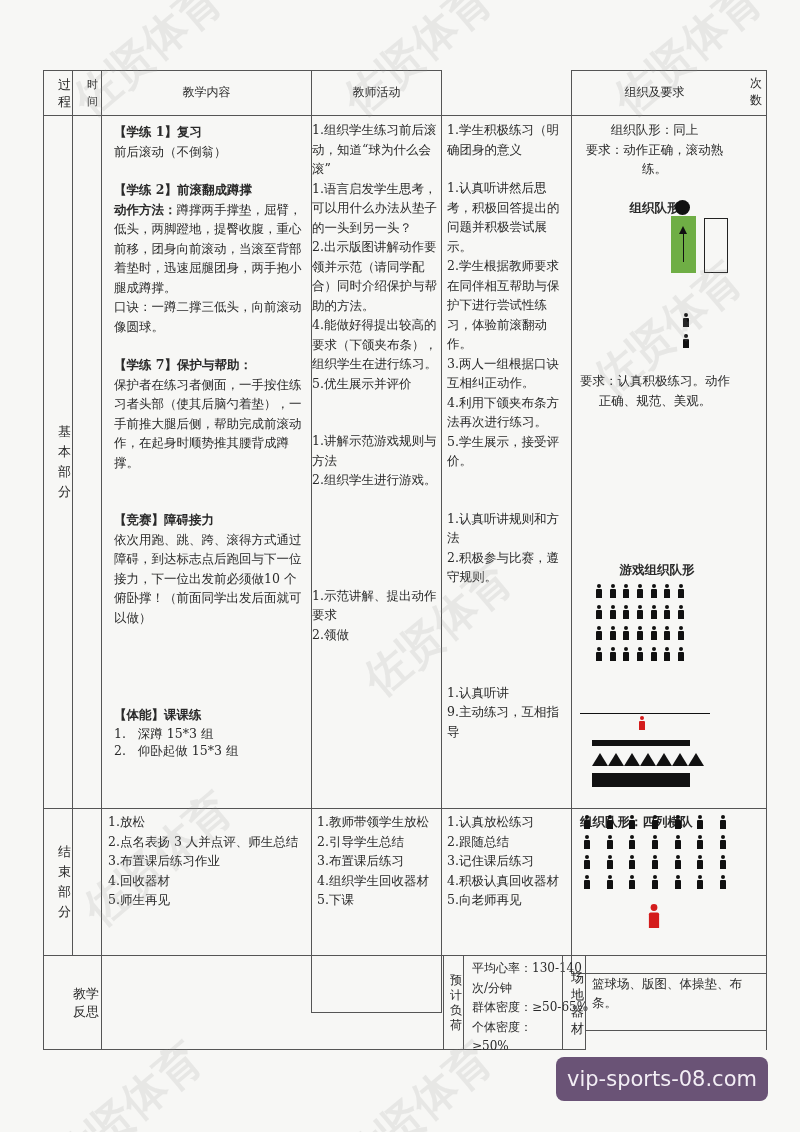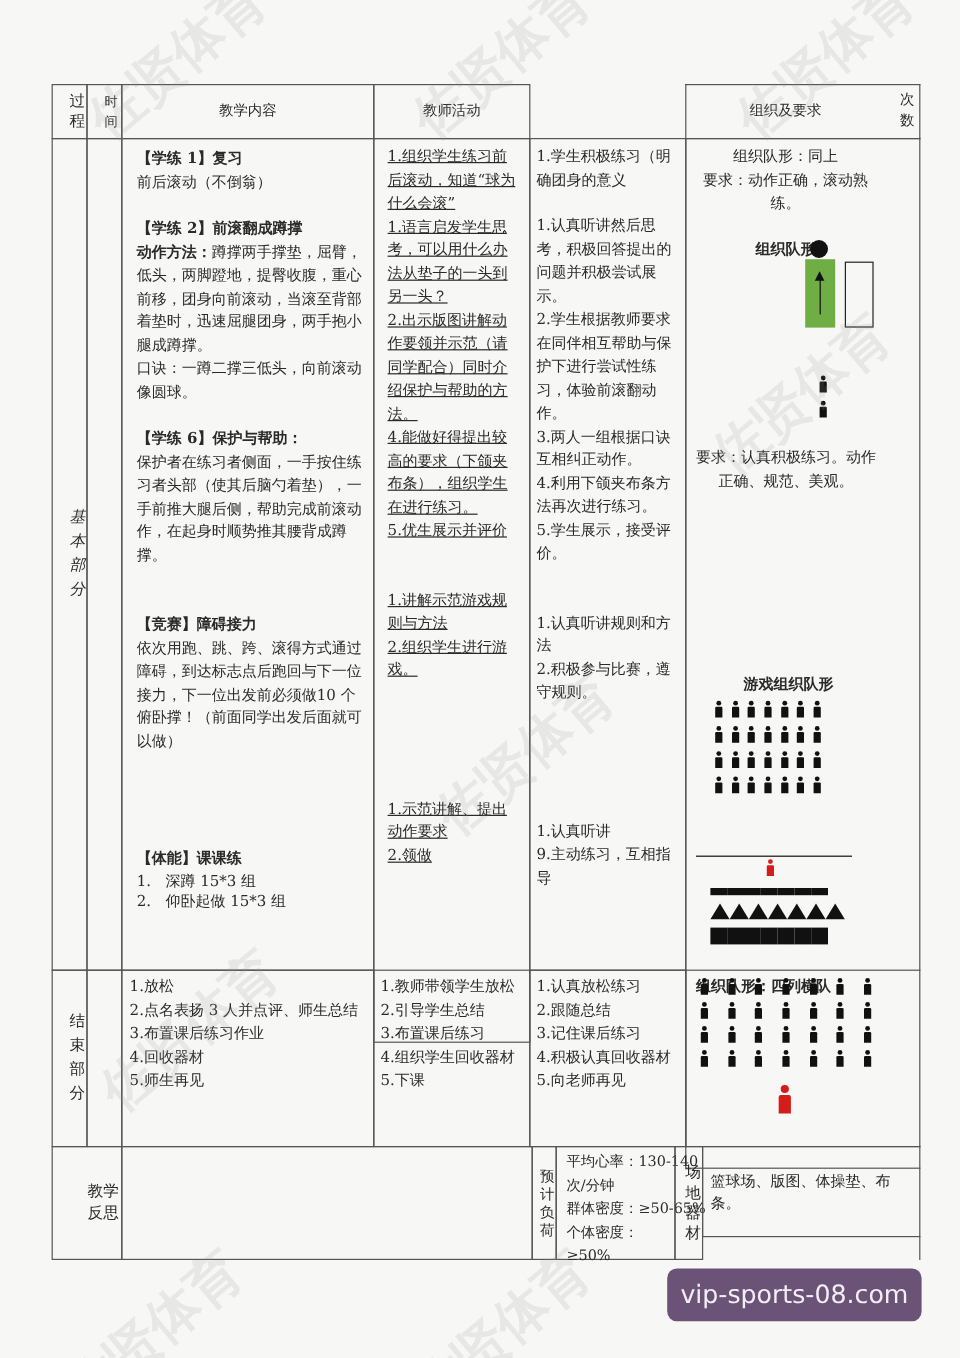--- a/index.html
+++ b/index.html
@@ -64,46 +64,46 @@
   </div>
   <div class="cell hdr" style="left:268px;top:0;width:131px;height:46px;">
     <span>教师活动</span>
   </div>
   <div class="cell hdr" style="left:528px;top:0;width:196px;height:46px;border-right:none;">
     <span style="margin-right:30px;">组织及要求</span>
     <span style="position:absolute;right:4px;top:4px;width:14px;line-height:17px;">次数</span>
   </div>
   <div style="position:absolute;left:723px;top:0;width:1px;height:980px;background:#555;"></div>
 
-  <div class="cell vert" style="left:0;top:45px;width:30px;height:694px;font-style:italic;">
+  <div class="cell vert" style="left:0;top:45px;width:30px;height:694px;">
     <span style="width:14px;font-size:13px;line-height:20px;">基本部分</span>
   </div>
   <div class="cell" style="left:29px;top:45px;width:30px;height:694px;"></div>
 
   <div class="cell pad" style="left:58px;top:45px;width:211px;height:694px;padding-left:12px;">
     <p class="para b" style="margin-top:4px;">【学练 1】复习</p>
     <p class="para">前后滚动（不倒翁）</p>
     <div class="gap"></div>
     <p class="para b">【学练 2】前滚翻成蹲撑</p>
     <p class="para"><span class="b">动作方法：</span><span>蹲撑两手撑垫，屈臂，低头，两脚蹬地，提臀收腹，重心前移，团身向前滚动，当滚至背部着垫时，迅速屈腿团身，两手抱小腿成蹲撑。</span></p>
     <p class="para">口诀：一蹲二撑三低头，向前滚动像圆球。</p>
     <div class="gap"></div>
-    <p class="para b">【学练 6】保护与帮助：</p>
+    <p class="para b">【学练 7】保护与帮助：</p>
     <p class="para">保护者在练习者侧面，一手按住练习者头部（使其后脑勺着垫），一手前推大腿后侧，帮助完成前滚动作，在起身时顺势推其腰背成蹲撑。</p>
     <div class="gap"></div>
       <div class="gap"></div>
     <p class="para b">【竞赛】障碍接力</p>
     <p class="para">依次用跑、跳、跨、滚得方式通过障碍，到达标志点后跑回与下一位接力，下一位出发前必须做10 个俯卧撑！（前面同学出发后面就可以做）</p>
     <div style="height:78px;"></div>
     <p class="para b">【体能】课课练</p>
     <p class="para" style="white-space:pre;line-height:17px;">1.   深蹲 15*3 组</p>
     <p class="para" style="white-space:pre;line-height:17px;">2.   仰卧起做 15*3 组</p>
   </div>
 
-  <div class="cell pad" style="left:268px;top:45px;width:131px;height:754px;padding:4px 11px;text-decoration:underline;">
+  <div class="cell pad" style="left:268px;top:45px;width:131px;height:898px;padding:4px 0;">
     <p class="para">1.组织学生练习前后滚动，知道“球为什么会滚”</p>
     <p class="para">1.语言启发学生思考，可以用什么办法从垫子的一头到另一头？</p>
     <p class="para">2.出示版图讲解动作要领并示范（请同学配合）同时介绍保护与帮助的方法。</p>
     <p class="para">4.能做好得提出较高的要求（下颌夹布条），组织学生在进行练习。</p>
     <p class="para">5.优生展示并评价</p>
     <div style="height:38px;"></div>
     <p class="para">1.讲解示范游戏规则与方法</p>
     <p class="para">2.组织学生进行游戏。</p>
     <div style="height:96px;"></div>
     <p class="para">1.示范讲解、提出动作要求</p>

